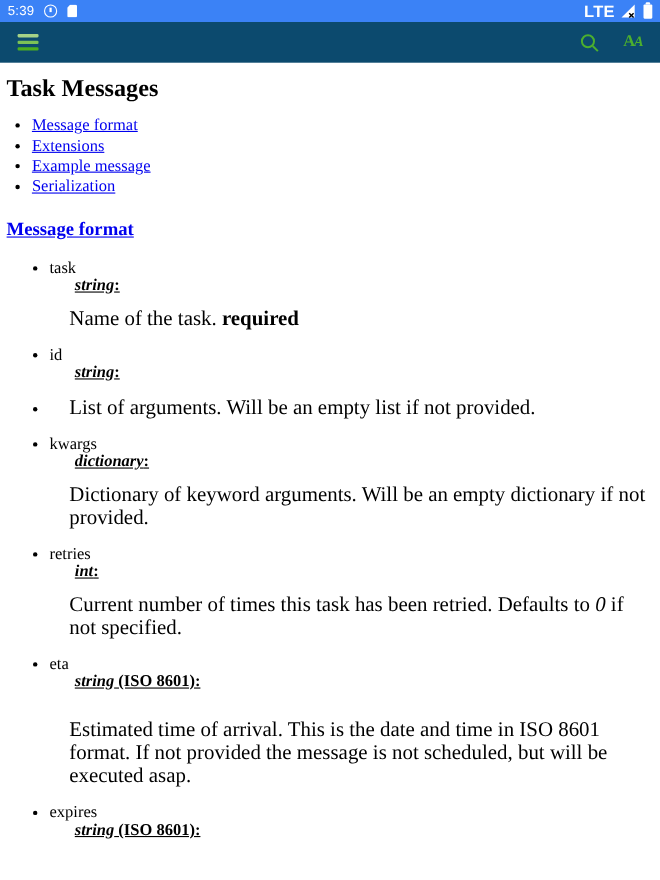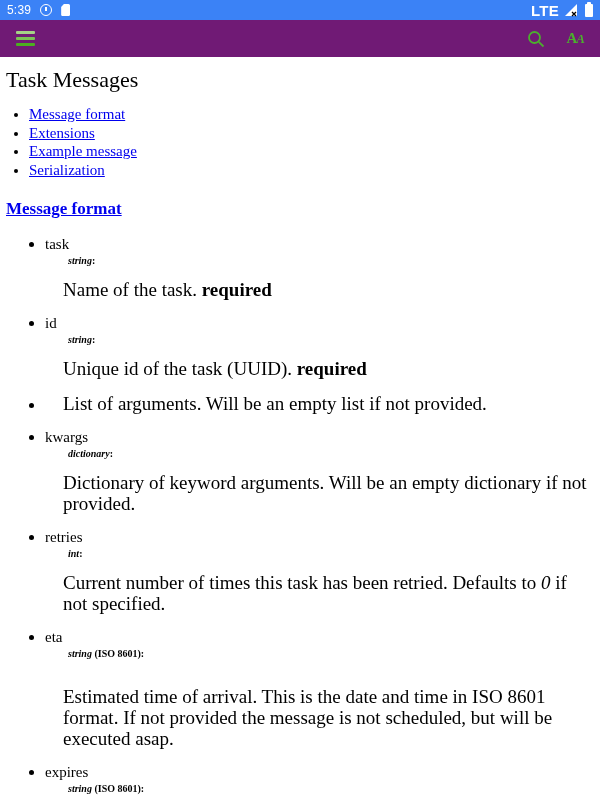--- a/index.html
+++ b/index.html
@@ -32,52 +32,52 @@
   .icon-battery {
     width: 8px; height: 13px; background: #fff; border-radius: 1px; position: relative; margin-left: 2px;
   }
   .icon-battery::before {
     content: ""; position: absolute; top: -2px; left: 2px; width: 4px; height: 2px; background: #fff;
     border-radius: 1px 1px 0 0;
   }
 
   
   .toolbar {
-    height: 37px; background: #701a75; display: flex; align-items: center;
+    height: 37px; background: #0c4a6e; display: flex; align-items: center;
     padding: 0 16px;
   }
   .hamburger { width: 19px; cursor: pointer; }
   .hamburger .bar { height: 3px; border-radius: 1px; margin-bottom: 3px; }
   .hamburger .bar:nth-child(1) { background: #a5d287; }
   .hamburger .bar:nth-child(2) { background: #7cc256; }
   .hamburger .bar:nth-child(3) { background: #4cae20; margin-bottom: 0; }
   .toolbar-right { margin-left: auto; display: flex; align-items: center; gap: 20px; }
   .search-icon svg { display: block; }
   .font-icon {
     color: #4caf2e; font-family: "Liberation Serif", serif; font-weight: bold;
     font-size: 15px; line-height: 1; cursor: pointer; letter-spacing: -1px;
   }
   .font-icon .it { font-style: italic; font-size: 13px; }
 
   
   .content { padding: 6px 10px 0 6px; }
-  h1.doc-title { font-size: 22px; font-weight: normal; margin: 4px 0 10px 0; }
+  h1.doc-title { font-size: 22px; font-weight: bold; margin: 4px 0 10px 0; }
 
   ul.toc { list-style: disc outside; padding-left: 23px; margin: 12px 0 20px 0; }
   ul.toc li { font-size: 15px; line-height: 18.5px; }
   ul.toc a { color: #0000ee; text-decoration: underline; cursor: pointer; }
 
   h2.section-heading { font-size: 17px; margin: 18px 0 16px 0; }
   h2.section-heading a { color: #0000ee; text-decoration: underline; font-weight: bold; cursor: pointer; }
 
   ul.fields { list-style: disc outside; padding-left: 23px; margin: 0; }
   ul.fields > li { margin-bottom: 14px; margin-left: 16px; }
   .term { font-size: 15px; line-height: 17px; }
   .classifier {
-    margin: 1px 0 0 23px; font-size: 10px; font-weight: bold; line-height: 13px;
+    margin: 1px 0 0 23px; font-size: 15px; font-weight: bold; line-height: 13px; text-decoration: underline;
   }
   .classifier em { font-style: italic; }
   p.desc { margin: 12px 0 0 18px; font-size: 19px; line-height: 21px; }
   p.desc.gap { margin-top: 26px; }
   p.desc b { font-weight: bold; }
   p.desc em { font-style: italic; }
 </style>
 </head>
 <body>
 
@@ -135,21 +135,20 @@
 
     <li>
       <div class="term">task</div>
       <div class="classifier"><em>string</em><span>:</span></div>
       <p class="desc"><span>Name of the task. </span><em></em><span></span><b>required</b></p>
     </li>
 
     <li>
       <div class="term">id</div>
       <div class="classifier"><em>string</em><span>:</span></div>
-      <p class="desc"><span>Unique id of the task (UUID). </span><em></em><span></span><b>required</b></p>
     </li>
 
     <li>
       <p class="desc"><span>List of arguments. Will be an empty list if not provided.</span><em></em><span></span><b></b></p>
     </li>
 
     <li>
       <div class="term">kwargs</div>
       <div class="classifier"><em>dictionary</em><span>:</span></div>
       <p class="desc"><span>Dictionary of keyword arguments. Will be an empty dictionary if not provided.</span><em></em><span></span><b></b></p>

